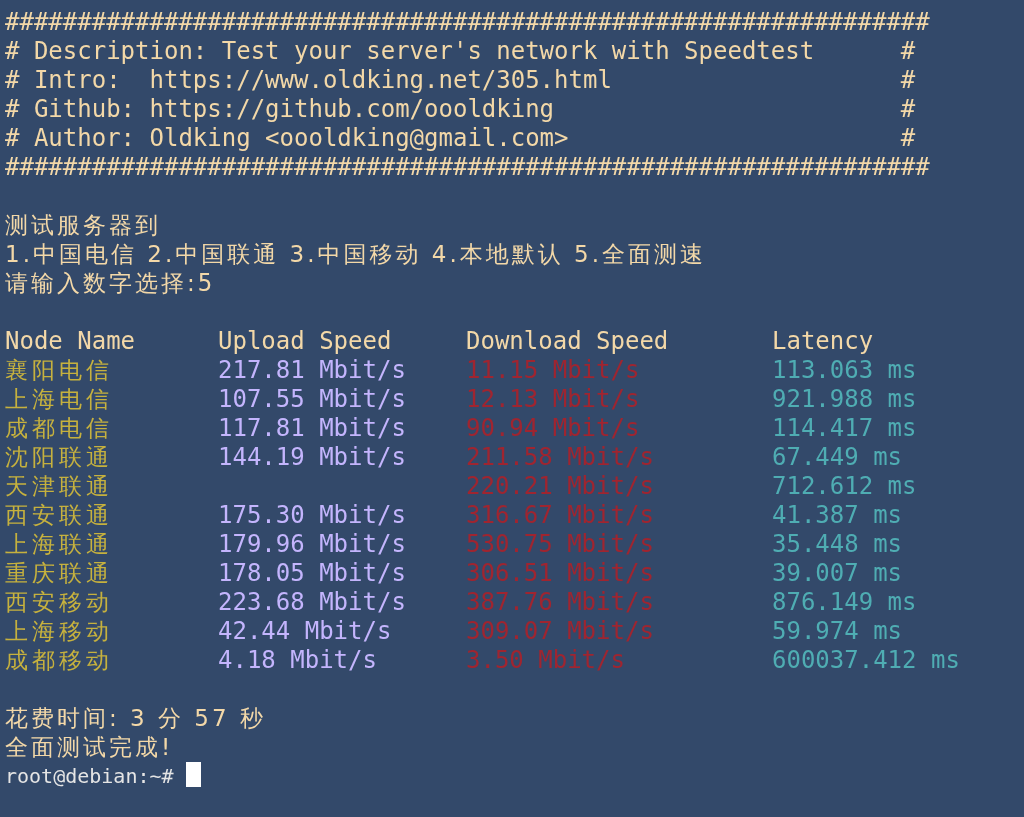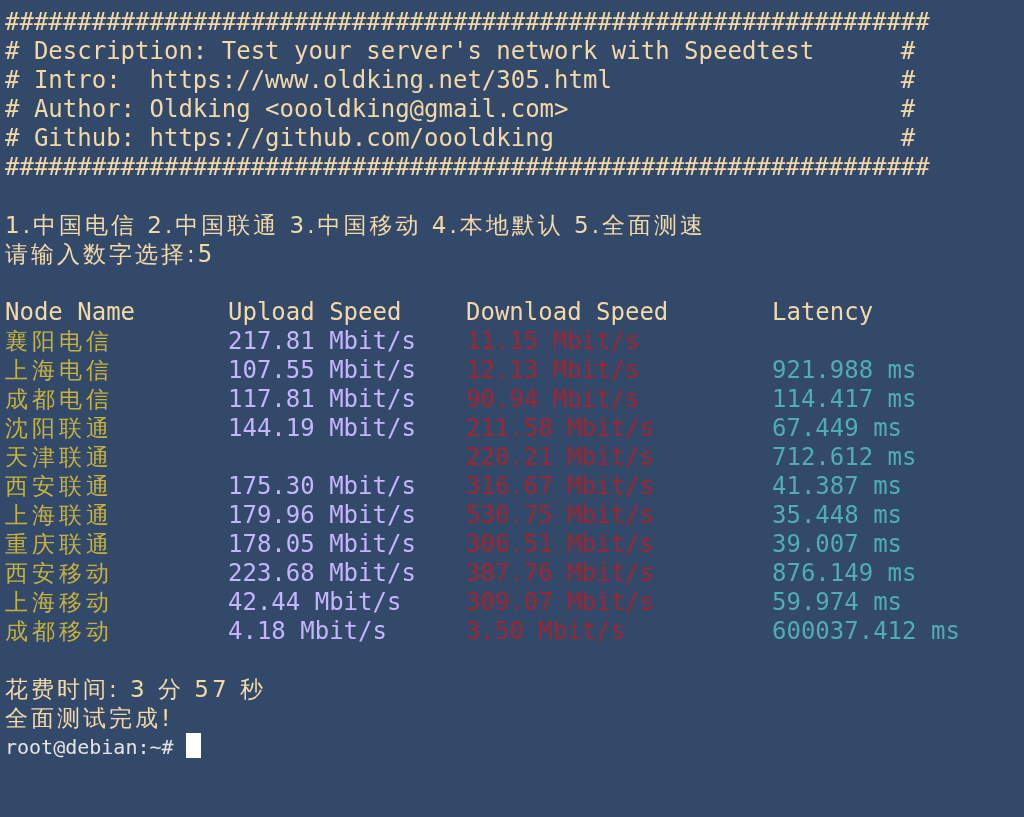--- a/index.html
+++ b/index.html
@@ -53,21 +53,21 @@
     white-space: pre;
     position: relative;
   }
   .col {
     position: absolute;
     top: 0;
     white-space: pre;
     font-family: "DejaVu Sans Mono", "Liberation Mono", monospace;
   }
   .col-node     { left: 0px; }
-  .col-upload   { left: 223px; }
+  .col-upload   { left: 213px; }
   .col-download { left: 461px; }
   .col-latency  { left: 767px; }
 
   .cjk {
     font-family: "DejaVu Sans", "Liberation Sans", sans-serif;
     letter-spacing: 4px;
     font-size: 23px;
     text-align: center;
   }
   .cjk-plain {
@@ -94,45 +94,46 @@
 </head>
 <body>
 
 <div id="terminal">
   <div class="screen">
 
     <div class="banner">
       <div class="line c-cream">################################################################</div>
       <div class="line c-cream"># Description: Test your server's network with Speedtest      #</div>
       <div class="line c-cream"># Intro:  https://www.oldking.net/305.html                    #</div>
+      <div class="line c-cream"># Github: https://github.com/oooldking                        #</div>
       <div class="line c-cream"># Author: Oldking &lt;oooldking@gmail.com&gt;                       #</div>
-      <div class="line c-cream"># Github: https://github.com/oooldking                        #</div>
       <div class="line c-cream">################################################################</div>
     </div>
 
     <div class="line blank">&nbsp;</div>
 
     <div>
+      <div class="line c-cream cjk-plain">测试服务器到</div>
       <div class="line c-cream cjk-plain">1.中国电信 2.中国联通 3.中国移动 4.本地默认 5.全面测速</div>
       <div class="line c-cream"><span class="cjk-plain">请输入数字选择:</span><span>5</span></div>
     </div>
 
     <div class="line blank">&nbsp;</div>
 
     <div>
 
       <div class="row">
         <span class="col col-node c-cream">Node Name</span>
         <span class="col col-upload c-cream">Upload Speed</span>
         <span class="col col-download c-cream">Download Speed</span>
         <span class="col col-latency c-cream">Latency</span>
       </div>
 
       <div id="rows-container">
-          <div class="row"><span class="col col-node c-yellow cjk">襄阳电信</span><span class="col col-upload c-green">217.81 Mbit/s</span><span class="col col-download c-red">11.15 Mbit/s</span></div>
+          <div class="row"><span class="col col-node c-yellow cjk">襄阳电信</span><span class="col col-upload c-green">217.81 Mbit/s</span><span class="col col-download c-red">11.15 Mbit/s</span><span class="col col-latency c-teal">113.063 ms</span></div>
           <div class="row"><span class="col col-node c-yellow cjk">上海电信</span><span class="col col-upload c-green">107.55 Mbit/s</span><span class="col col-download c-red">12.13 Mbit/s</span><span class="col col-latency c-teal">921.988 ms</span></div>
           <div class="row"><span class="col col-node c-yellow cjk">成都电信</span><span class="col col-upload c-green">117.81 Mbit/s</span><span class="col col-download c-red">90.94 Mbit/s</span><span class="col col-latency c-teal">114.417 ms</span></div>
           <div class="row"><span class="col col-node c-yellow cjk">沈阳联通</span><span class="col col-upload c-green">144.19 Mbit/s</span><span class="col col-download c-red">211.58 Mbit/s</span><span class="col col-latency c-teal">67.449 ms</span></div>
           <div class="row"><span class="col col-node c-yellow cjk">天津联通</span><span class="col col-download c-red">220.21 Mbit/s</span><span class="col col-latency c-teal">712.612 ms</span></div>
           <div class="row"><span class="col col-node c-yellow cjk">西安联通</span><span class="col col-upload c-green">175.30 Mbit/s</span><span class="col col-download c-red">316.67 Mbit/s</span><span class="col col-latency c-teal">41.387 ms</span></div>
           <div class="row"><span class="col col-node c-yellow cjk">上海联通</span><span class="col col-upload c-green">179.96 Mbit/s</span><span class="col col-download c-red">530.75 Mbit/s</span><span class="col col-latency c-teal">35.448 ms</span></div>
           <div class="row"><span class="col col-node c-yellow cjk">重庆联通</span><span class="col col-upload c-green">178.05 Mbit/s</span><span class="col col-download c-red">306.51 Mbit/s</span><span class="col col-latency c-teal">39.007 ms</span></div>
           <div class="row"><span class="col col-node c-yellow cjk">西安移动</span><span class="col col-upload c-green">223.68 Mbit/s</span><span class="col col-download c-red">387.76 Mbit/s</span><span class="col col-latency c-teal">876.149 ms</span></div>
           <div class="row"><span class="col col-node c-yellow cjk">上海移动</span><span class="col col-upload c-green">42.44 Mbit/s</span><span class="col col-download c-red">309.07 Mbit/s</span><span class="col col-latency c-teal">59.974 ms</span></div>
           <div class="row"><span class="col col-node c-yellow cjk">成都移动</span><span class="col col-upload c-green">4.18 Mbit/s</span><span class="col col-download c-red">3.50 Mbit/s</span><span class="col col-latency c-teal">600037.412 ms</span></div>

